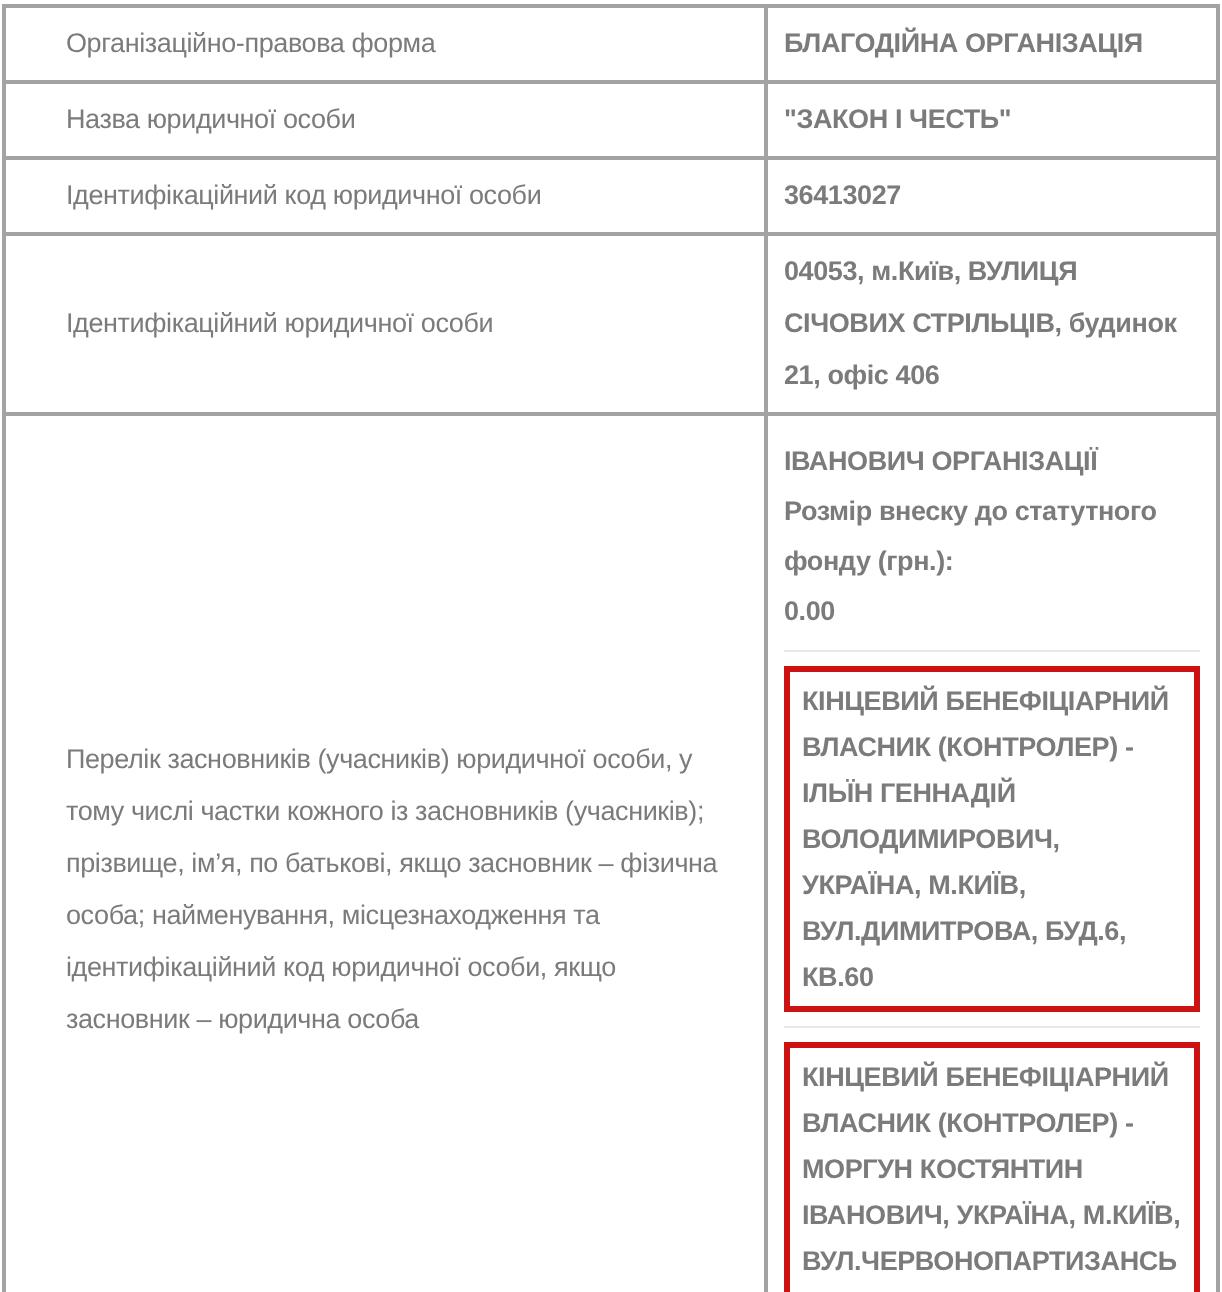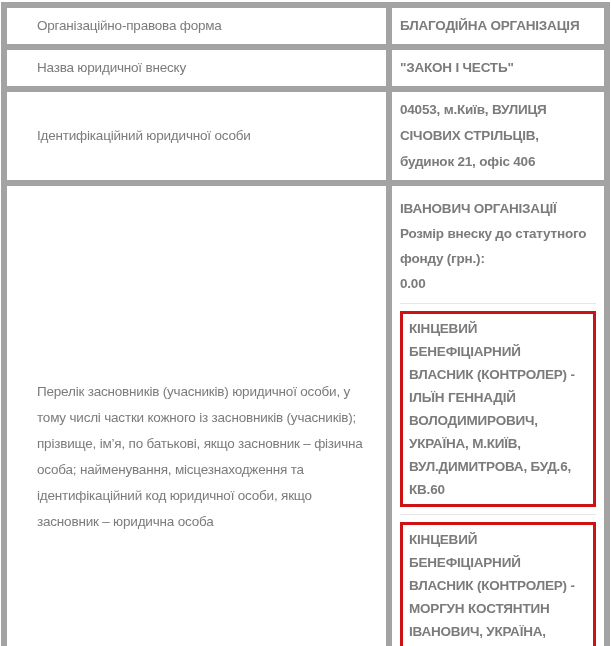--- a/index.html
+++ b/index.html
@@ -13,21 +13,21 @@
   table.details{
     border-collapse:collapse;
     table-layout:fixed;
     width:609px;
     margin:2px 0 0 1px;
     color:#7b7b7b;
     font-size:13.5px;
     letter-spacing:-0.2px;
   }
   td{
-    border:6px solid #a3a3a3;
+    border:2px solid #a3a3a3;
     vertical-align:middle;
     line-height:26px;
     word-wrap:break-word;
   }
   td.lbl{
     width:335px;
     padding:5px 14px 5px 30px;
   }
   td.val{
     padding:5px 8px 5px 8px;
@@ -57,22 +57,26 @@
 <body>
 
 <div class="page">
   <table class="details">
     <tbody>
         <tr class="h38">
       <td class="lbl">Організаційно-правова форма</td>
       <td class="val">БЛАГОДІЙНА ОРГАНІЗАЦІЯ</td>
     </tr>
     <tr class="h38">
-      <td class="lbl">Назва юридичної внеску</td>
+      <td class="lbl">Назва юридичної особи</td>
       <td class="val">"ЗАКОН І ЧЕСТЬ"</td>
+    </tr>
+    <tr class="h38">
+      <td class="lbl">Ідентифікаційний код юридичної особи</td>
+      <td class="val">36413027</td>
     </tr>
     <tr class="h64">
       <td class="lbl">Ідентифікаційний юридичної особи</td>
       <td class="val">04053, м.Київ, ВУЛИЦЯ СІЧОВИХ СТРІЛЬЦІВ, будинок 21, офіс 406</td>
     </tr>
     <tr>
       <td class="lbl">Перелік засновників (учасників) юридичної особи, у тому числі частки кожного із засновників (учасників); прізвище, ім’я, по батькові, якщо засновник – фізична особа; найменування, місцезнаходження та ідентифікаційний код юридичної особи, якщо засновник – юридична особа</td>
       <td class="val founders-val">
         <div class="participants">
           <div>ІВАНОВИЧ ОРГАНІЗАЦІЇ</div>

